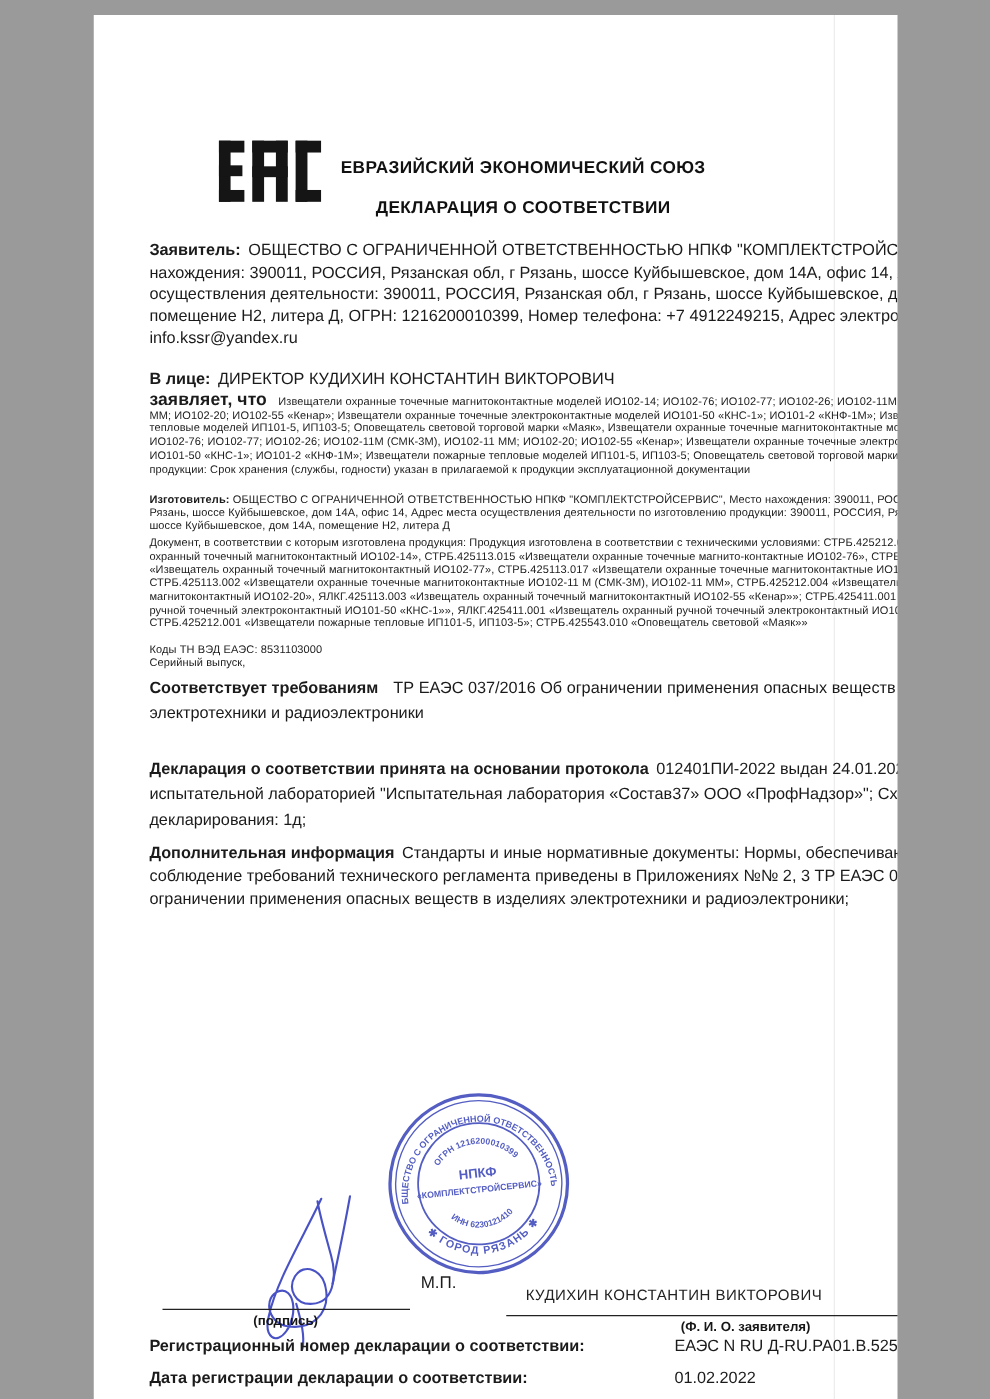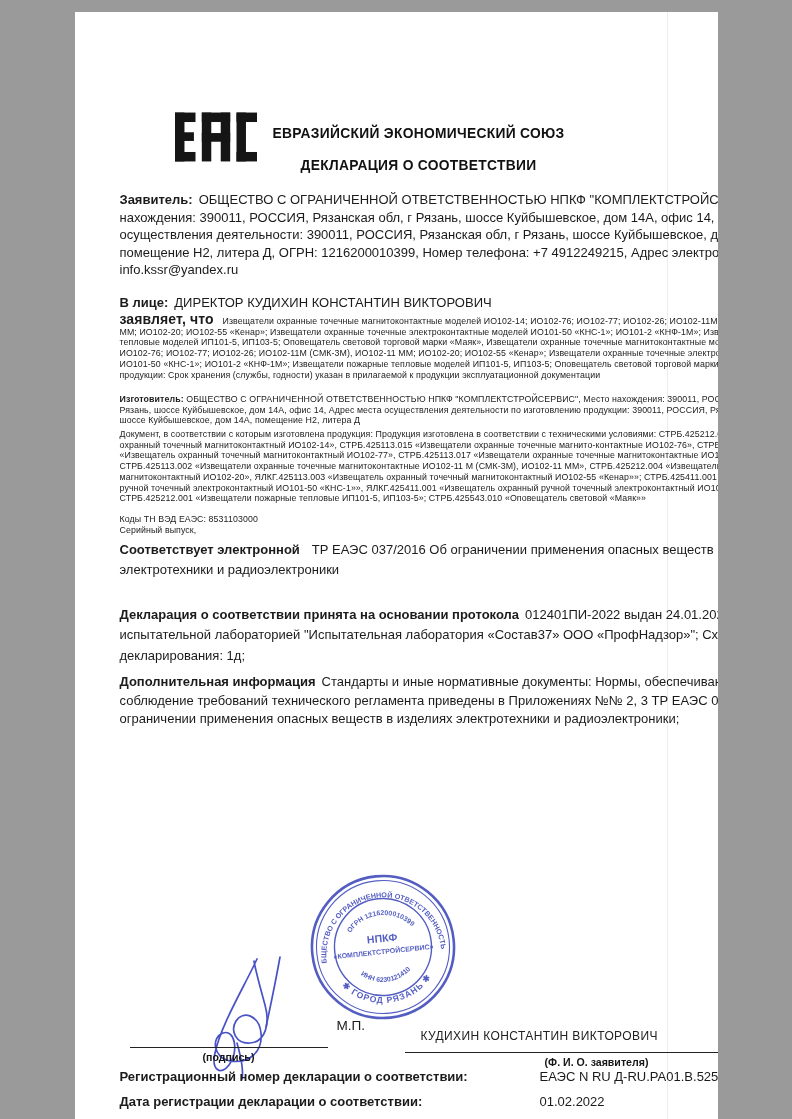--- a/index.html
+++ b/index.html
@@ -190,21 +190,21 @@
 
   <p class="abs small" style="top:302px"><b class="lbl-lg">заявляет, что</b><span>Извещатели охранные точечные магнитоконтактные моделей ИО102-14; ИО102-76; ИО102-77; ИО102-26; ИО102-11М (СМК-3М), ИО102-11 ММ; ИО102-20; ИО102-55 «Кенар»; Извещатели охранные точечные электроконтактные  моделей ИО101-50 «КНС-1»; ИО101-2 «КНФ-1М»; Извещатели пожарные тепловые моделей ИП101-5, ИП103-5; Оповещатель световой торговой марки «Маяк», Извещатели охранные точечные магнитоконтактные моделей ИО102-14; ИО102-76; ИО102-77; ИО102-26; ИО102-11М (СМК-3М), ИО102-11 ММ; ИО102-20; ИО102-55 «Кенар»; Извещатели охранные точечные электроконтактные  моделей ИО101-50 «КНС-1»; ИО101-2 «КНФ-1М»; Извещатели пожарные тепловые моделей ИП101-5, ИП103-5; Оповещатель световой торговой марки «Маяк», описание продукции: Срок хранения (службы, годности) указан в прилагаемой к продукции эксплуатационной документации</span></p>
 
   <p class="abs small" style="top:382px"><b>Изготовитель:</b> <span>ОБЩЕСТВО С ОГРАНИЧЕННОЙ ОТВЕТСТВЕННОСТЬЮ НПКФ "КОМПЛЕКТСТРОЙСЕРВИС", Место нахождения: 390011, РОССИЯ, Рязанская обл, г Рязань, шоссе Куйбышевское, дом 14А, офис 14, Адрес места осуществления деятельности по изготовлению продукции: 390011, РОССИЯ, Рязанская обл, г Рязань, шоссе Куйбышевское, дом 14А, помещение Н2, литера Д</span></p>
 
   <p class="abs small" style="top:417px">Документ, в соответствии с которым изготовлена продукция: Продукция изготовлена в соответствии с техническими условиями: СТРБ.425212.006 «Извещатель охранный точечный магнитоконтактный ИО102-14», СТРБ.425113.015 «Извещатели охранные точечные магнито-контактные ИО102-76», СТРБ.425113.012 «Извещатель охранный точечный магнитоконтактный ИО102-77», СТРБ.425113.017 «Извещатели охранные точечные магнитоконтактные ИО102-26», СТРБ.425113.002 «Извещатели охранные точечные магнитоконтактные ИО102-11 М (СМК-3М), ИО102-11 ММ», СТРБ.425212.004 «Извещатель охранный точечный магнитоконтактный ИО102-20», ЯЛКГ.425113.003 «Извещатель охранный точечный магнитоконтактный ИО102-55 «Кенар»»; СТРБ.425411.001 «Извещатель охранный ручной точечный электроконтактный ИО101-50 «КНС-1»», ЯЛКГ.425411.001 «Извещатель охранный ручной точечный электроконтактный ИО101-2 «КНФ-1М»»; СТРБ.425212.001 «Извещатели пожарные тепловые ИП101-5, ИП103-5»; СТРБ.425543.010 «Оповещатель световой «Маяк»»</p>
 
   <div class="abs small" style="top:502px">Коды ТН ВЭД ЕАЭС: 8531103000</div>
   <div class="abs small" style="top:513px">Серийный выпуск,</div>
 
-  <p class="abs body lh20" style="top:528px"><b class="sec-label" style="padding-right:12px">Соответствует электронной</b><span>ТР ЕАЭС 037/2016 Об ограничении применения опасных веществ в изделиях электротехники и радиоэлектроники</span></p>
+  <p class="abs body lh20" style="top:528px"><b class="sec-label" style="padding-right:12px">Соответствует требованиям</b><span>ТР ЕАЭС 037/2016 Об ограничении применения опасных веществ в изделиях электротехники и радиоэлектроники</span></p>
 
   <p class="abs body lh20" style="top:593px"><b class="sec-label">Декларация о соответствии принята на основании протокола</b><span>012401ПИ-2022 выдан 24.01.2022  испытательной лабораторией "Испытательная лаборатория «Состав37» ООО «ПрофНадзор»"; Схема декларирования: 1д;</span></p>
 
   <p class="abs body lh18" style="top:661px"><b class="sec-label">Дополнительная информация</b><span>Стандарты и иные нормативные документы: Нормы, обеспечивающие соблюдение требований технического регламента приведены в Приложениях №№ 2, 3 ТР ЕАЭС 037/2016 Об ограничении применения опасных веществ в изделиях электротехники и радиоэлектроники;</span></p>
 
 
   <svg class="stamp" viewBox="-75 -75 150 150">
     <defs>
       <path id="arcTop" d="M -57.6,8 A 57.6,57.6 0 1 1 57.6,8"></path>
       <path id="arcBottom" d="M -58,-2 A 58,58 0 0 0 58,-2"></path>

